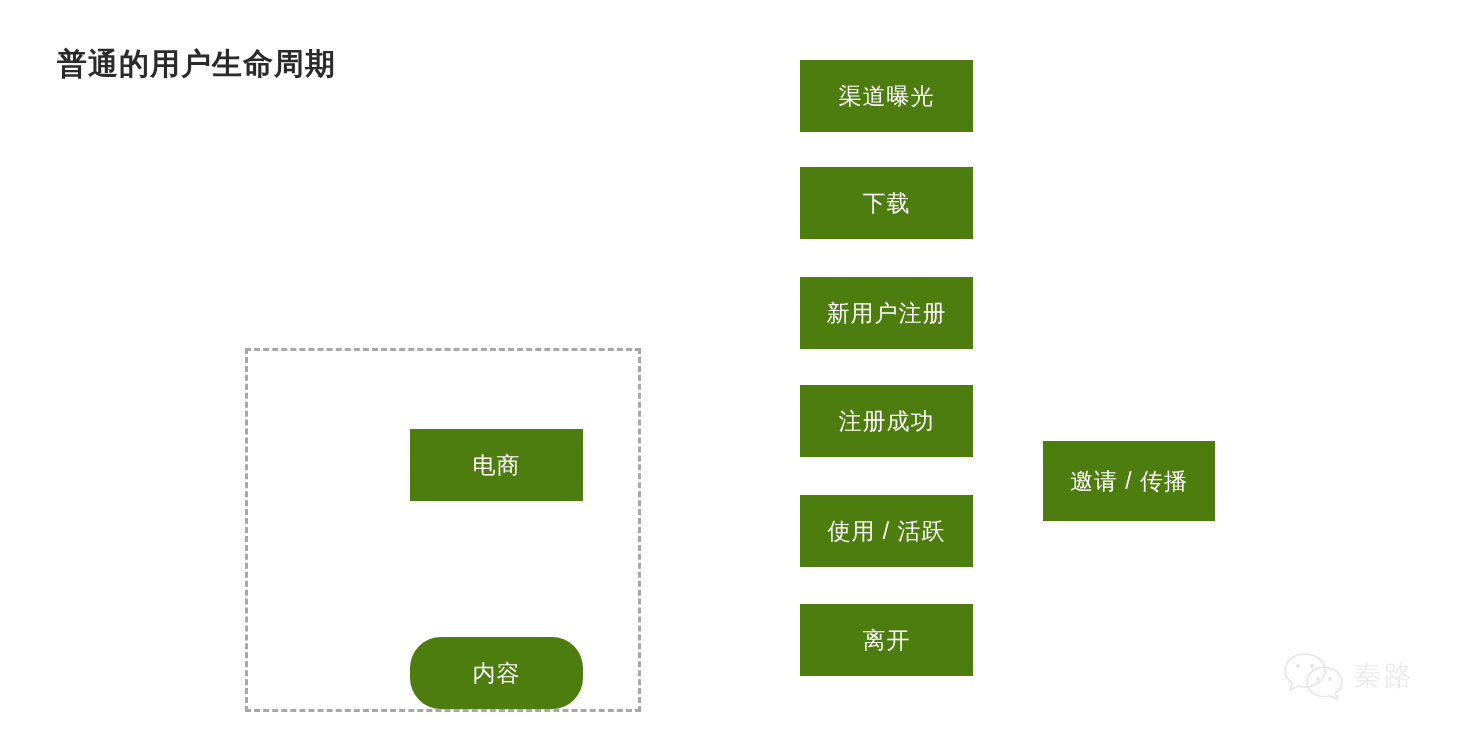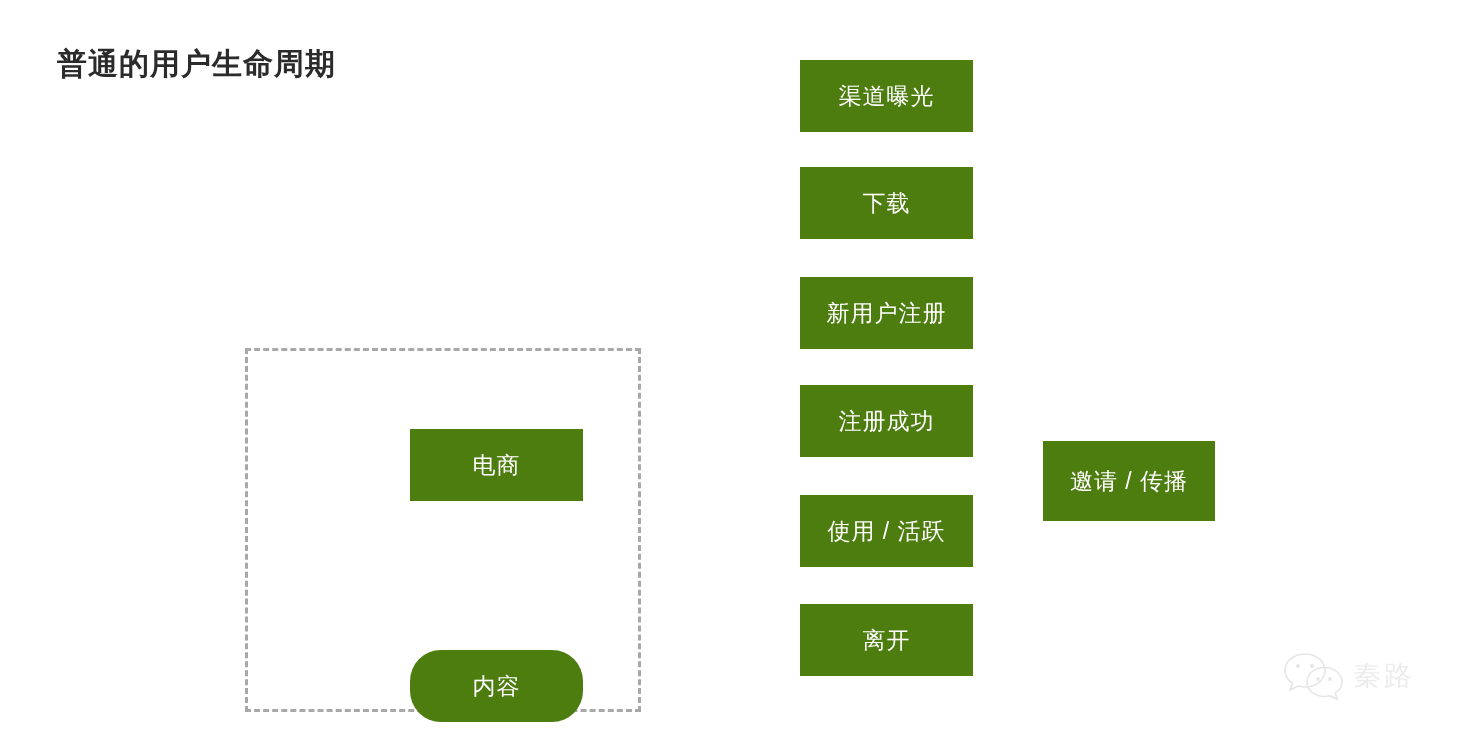--- a/index.html
+++ b/index.html
@@ -72,21 +72,21 @@
     height: 292px;
     margin-top: 44px;
   }
   .left-col .green-box {
     left: 0;
     width: 173px;
     height: 72px;
   }
   .lb0 { top: 0px; }
   .lb1 { top: 110px; }
-  .lb2 { top: 221px; border-radius: 31px; }
+  .lb2 { top: 208px; border-radius: 31px; }
 
   
   .mid-col {
     position: absolute;
     left: 800px;
     top: 60px;
     width: 173px;
     height: 617px;
   }
   .mid-col .green-box {

